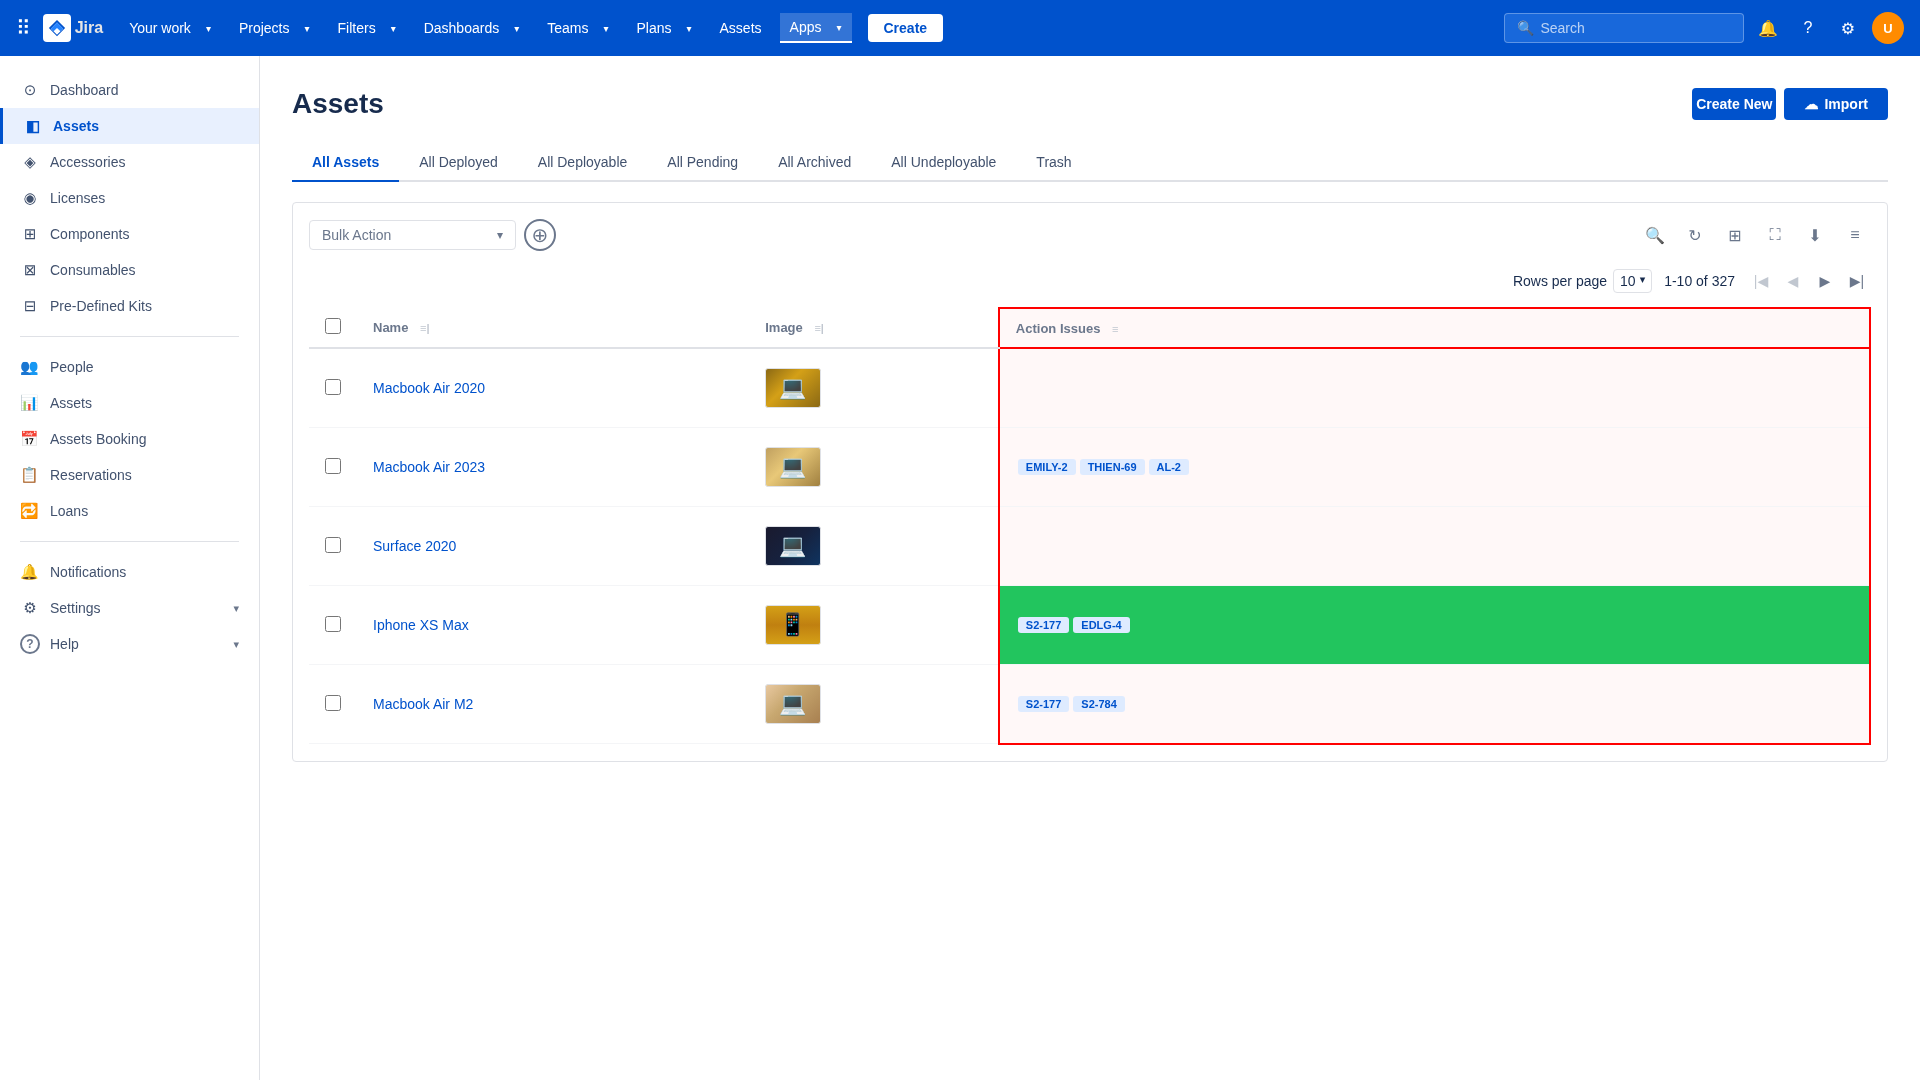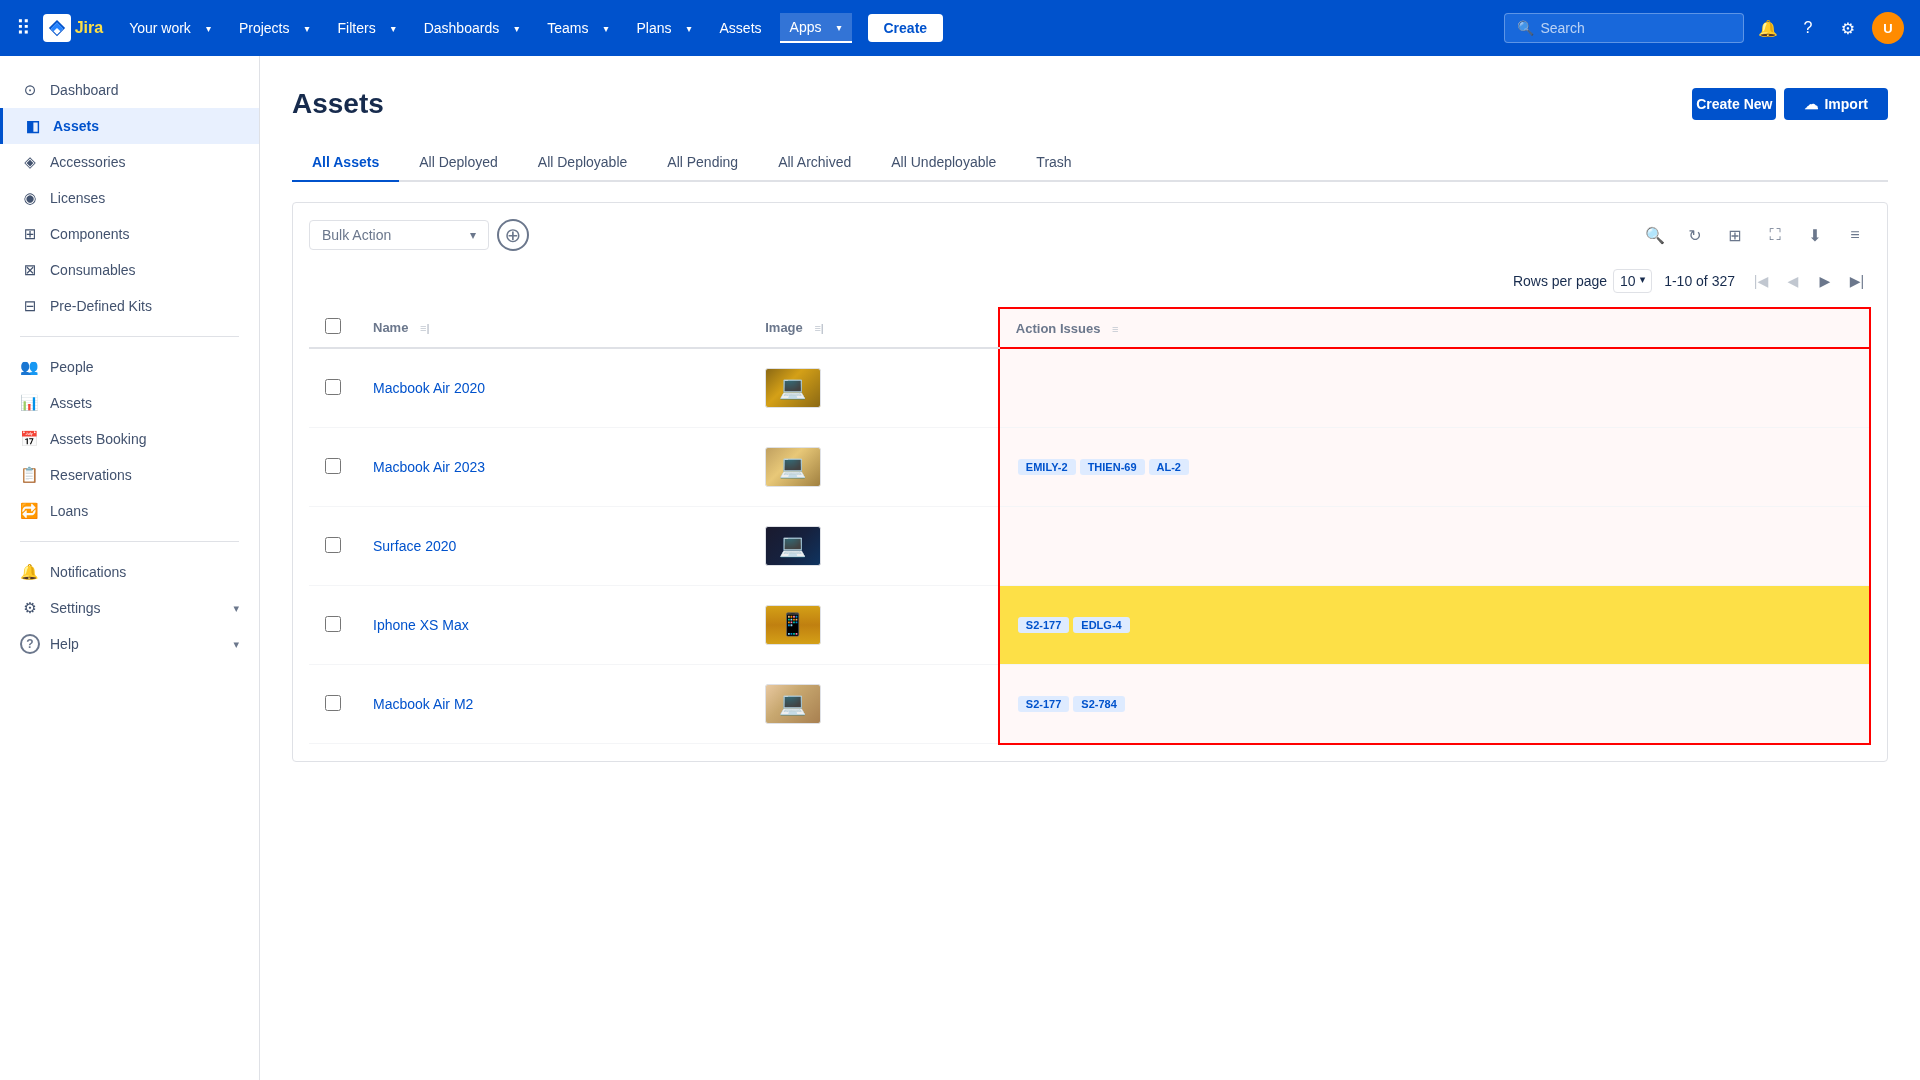--- a/index.html
+++ b/index.html
@@ -11,21 +11,21 @@
       background: #0052CC;
       display: flex;
       align-items: center;
       padding: 0 16px;
       gap: 8px;
       position: fixed;
       top: 0; left: 0; right: 0;
       z-index: 100;
     }
     .top-nav .apps-grid { color: #fff; font-size: 20px; cursor: pointer; margin-right: 4px; }
-    .top-nav .logo { display: flex; align-items: center; gap: 4px; color: #fde047; font-weight: 700; font-size: 16px; margin-right: 8px; }
+    .top-nav .logo { display: flex; align-items: center; gap: 4px; color: #e5e5e5; font-weight: 700; font-size: 16px; margin-right: 8px; }
     .top-nav .logo-icon { width: 28px; height: 28px; background: #fff; border-radius: 4px; display: flex; align-items: center; justify-content: center; }
     .top-nav .logo-icon svg { width: 20px; height: 20px; }
     .nav-item { color: #fff; padding: 6px 10px; border-radius: 4px; cursor: pointer; font-size: 14px; display: flex; align-items: center; gap: 15px; white-space: nowrap; }
     .nav-item.active { color: #fff; background: rgba(255,255,255,0.2); }
     .nav-item .chevron { font-size: 10px; }
     .nav-create { background: #fff; color: #0052CC; border: none; padding: 6px 16px; border-radius: 4px; font-weight: 600; cursor: pointer; font-size: 14px; margin-left: 8px; }
     .nav-right { margin-left: auto; display: flex; align-items: center; gap: 8px; }
     .search-box { background: #1868DB; border: 1px solid rgba(255,255,255,0.3); border-radius: 4px; padding: 6px 12px; color: #fff; display: flex; align-items: center; gap: 6px; width: 240px; cursor: pointer; }
     .search-box span { color: rgba(255,255,255,0.7); font-size: 14px; }
     .nav-icon-btn { color: #fff; width: 32px; height: 32px; display: flex; align-items: center; justify-content: center; border-radius: 4px; cursor: pointer; font-size: 16px; }
@@ -50,21 +50,21 @@
     .btn-import { background: #0052CC; color: #fff; border: none; padding: 8px 20px; border-radius: 4px; font-size: 14px; font-weight: 600; cursor: pointer; display: flex; align-items: center; gap: 6px; }
 
     
     .tabs { display: flex; gap: 0; border-bottom: 2px solid #DFE1E6; margin-bottom: 20px; }
     .tab { padding: 10px 20px; cursor: pointer; color: #42526E; font-size: 14px; font-weight: 500; border-bottom: 2px solid transparent; margin-bottom: -2px; }
     .tab.active { color: #0052CC; border-bottom-color: #0052CC; font-weight: 600; }
 
     
     .toolbar { display: flex; align-items: center; justify-content: space-between; margin-bottom: 16px; }
     .toolbar-left { display: flex; align-items: center; gap: 8px; }
-    .bulk-action-select { display: flex; align-items: center; gap: 6px; border: 1px solid #DFE1E6; border-radius: 4px; padding: 6px 12px; cursor: pointer; font-size: 14px; color: #6B778C; background: #fff; width: 180px; justify-content: space-between; }
+    .bulk-action-select { display: flex; align-items: center; gap: 6px; border: 1px solid #DFE1E6; border-radius: 4px; padding: 6px 12px; cursor: pointer; font-size: 14px; color: #6B778C; background: #fff; width: 207px; justify-content: space-between; }
     .bulk-action-select .chevron { font-size: 12px; color: #6B778C; }
     .add-btn { width: 32px; height: 32px; border-radius: 50%; border: 2px solid #6B778C; background: #fff; cursor: pointer; display: flex; align-items: center; justify-content: center; color: #6B778C; font-size: 18px; }
     .toolbar-right { display: flex; align-items: center; gap: 8px; }
     .toolbar-icon-btn { width: 32px; height: 32px; display: flex; align-items: center; justify-content: center; cursor: pointer; color: #6B778C; border-radius: 4px; font-size: 16px; }
 
     
     .pagination-row { display: flex; align-items: center; justify-content: flex-end; gap: 12px; margin-bottom: 12px; font-size: 14px; color: #172B4D; }
     .rows-per-page { display: flex; align-items: center; gap: 6px; }
     .rows-select { border: 1px solid #DFE1E6; border-radius: 4px; padding: 3px 6px; cursor: pointer; font-size: 14px; color: #172B4D; display: flex; gap: 4px; }
     .page-nav { display: flex; align-items: center; gap: 4px; }
@@ -337,21 +337,21 @@
                   <div class="asset-image img-surface" style="font-size: 22px; display: flex; align-items: center; justify-content: center;">💻</div>
                 </td>
                 <td style="border-left: 2px solid rgb(255, 0, 0); border-right: 2px solid rgb(255, 0, 0); background: rgb(255, 248, 248);"></td>
               </tr>
               <tr>
                 <td><input type="checkbox" class="checkbox" style=""></td>
                 <td><a class="asset-link">Iphone XS Max</a></td>
                 <td>
                   <div class="asset-image img-iphone" style="font-size: 22px; display: flex; align-items: center; justify-content: center;">📱</div>
                 </td>
-                <td style="border-left: 2px solid rgb(255, 0, 0); border-right: 2px solid rgb(255, 0, 0); background: #fde047;"><span class="issue-tag">S2-177</span><span class="issue-tag">EDLG-4</span></td>
+                <td style="border-left: 2px solid rgb(255, 0, 0); border-right: 2px solid rgb(255, 0, 0); background: #22c55e;"><span class="issue-tag">S2-177</span><span class="issue-tag">EDLG-4</span></td>
               </tr>
               <tr>
                 <td><input type="checkbox" class="checkbox" style=""></td>
                 <td><a class="asset-link">Macbook Air M2</a></td>
                 <td>
                   <div class="asset-image img-macbook-m2" style="font-size: 22px; display: flex; align-items: center; justify-content: center;">💻</div>
                 </td>
                 <td style="border-left: 2px solid rgb(255, 0, 0); border-right: 2px solid rgb(255, 0, 0); border-bottom: 2px solid rgb(255, 0, 0); background: rgb(255, 248, 248);"><span class="issue-tag">S2-177</span><span class="issue-tag">S2-784</span></td>
               </tr>
             </tbody>

